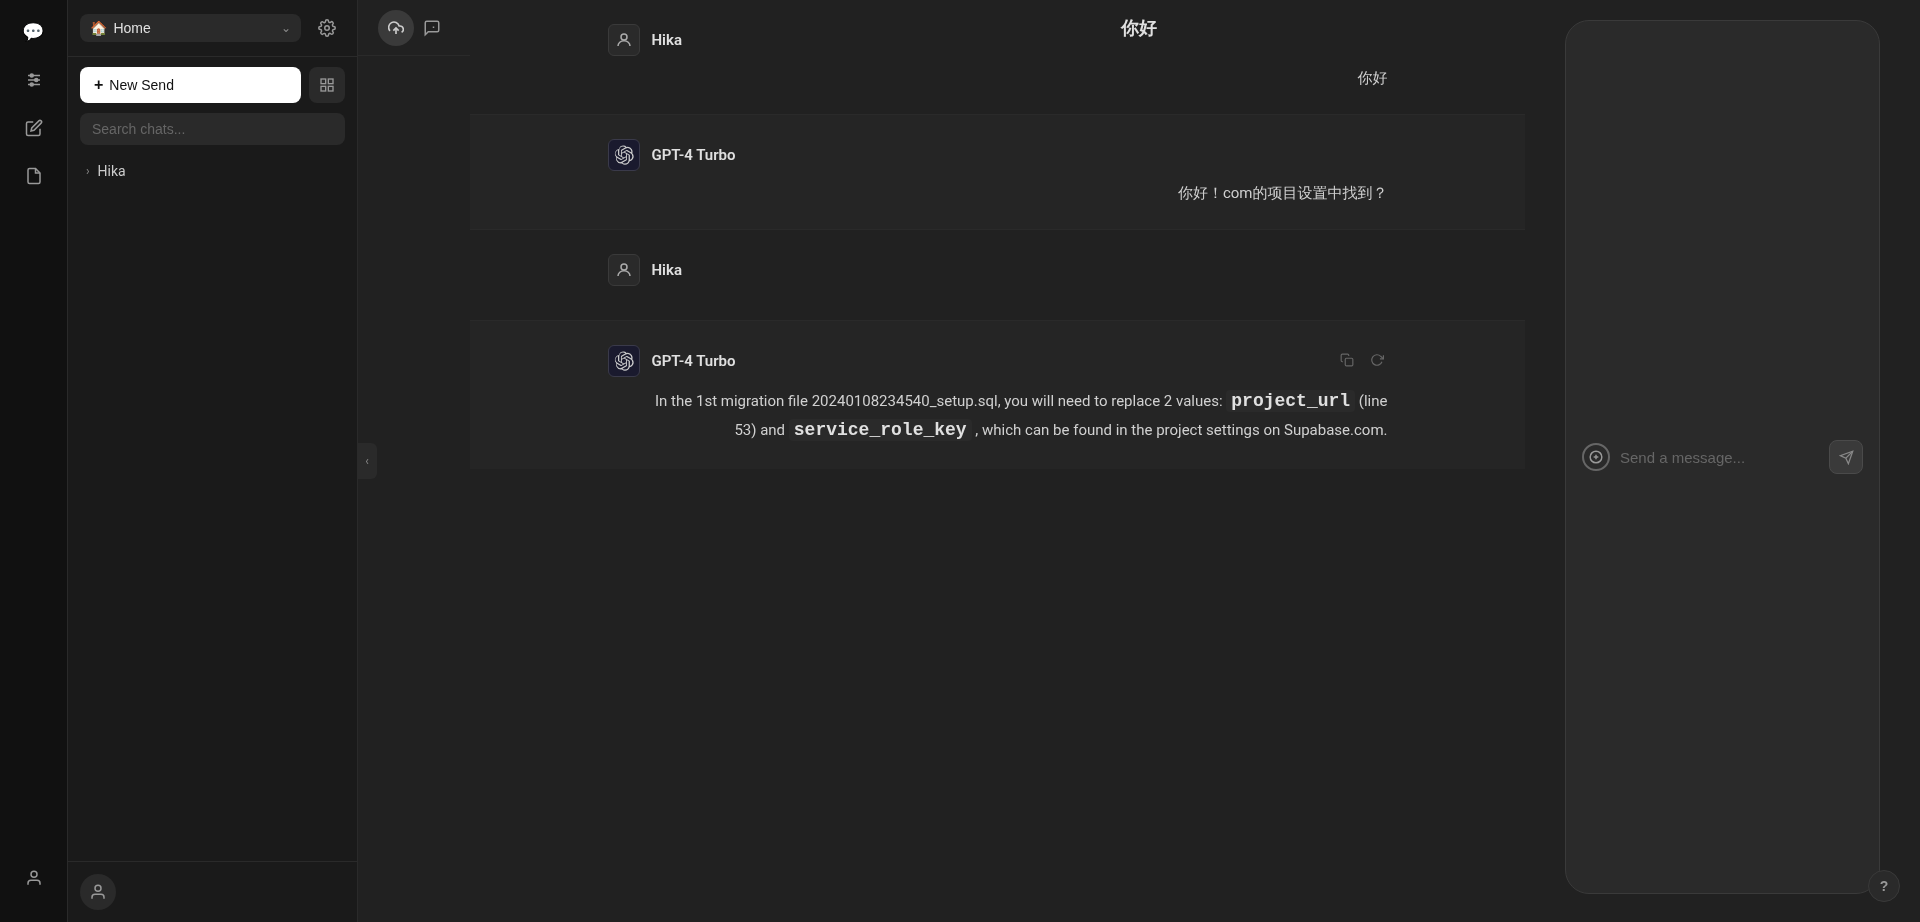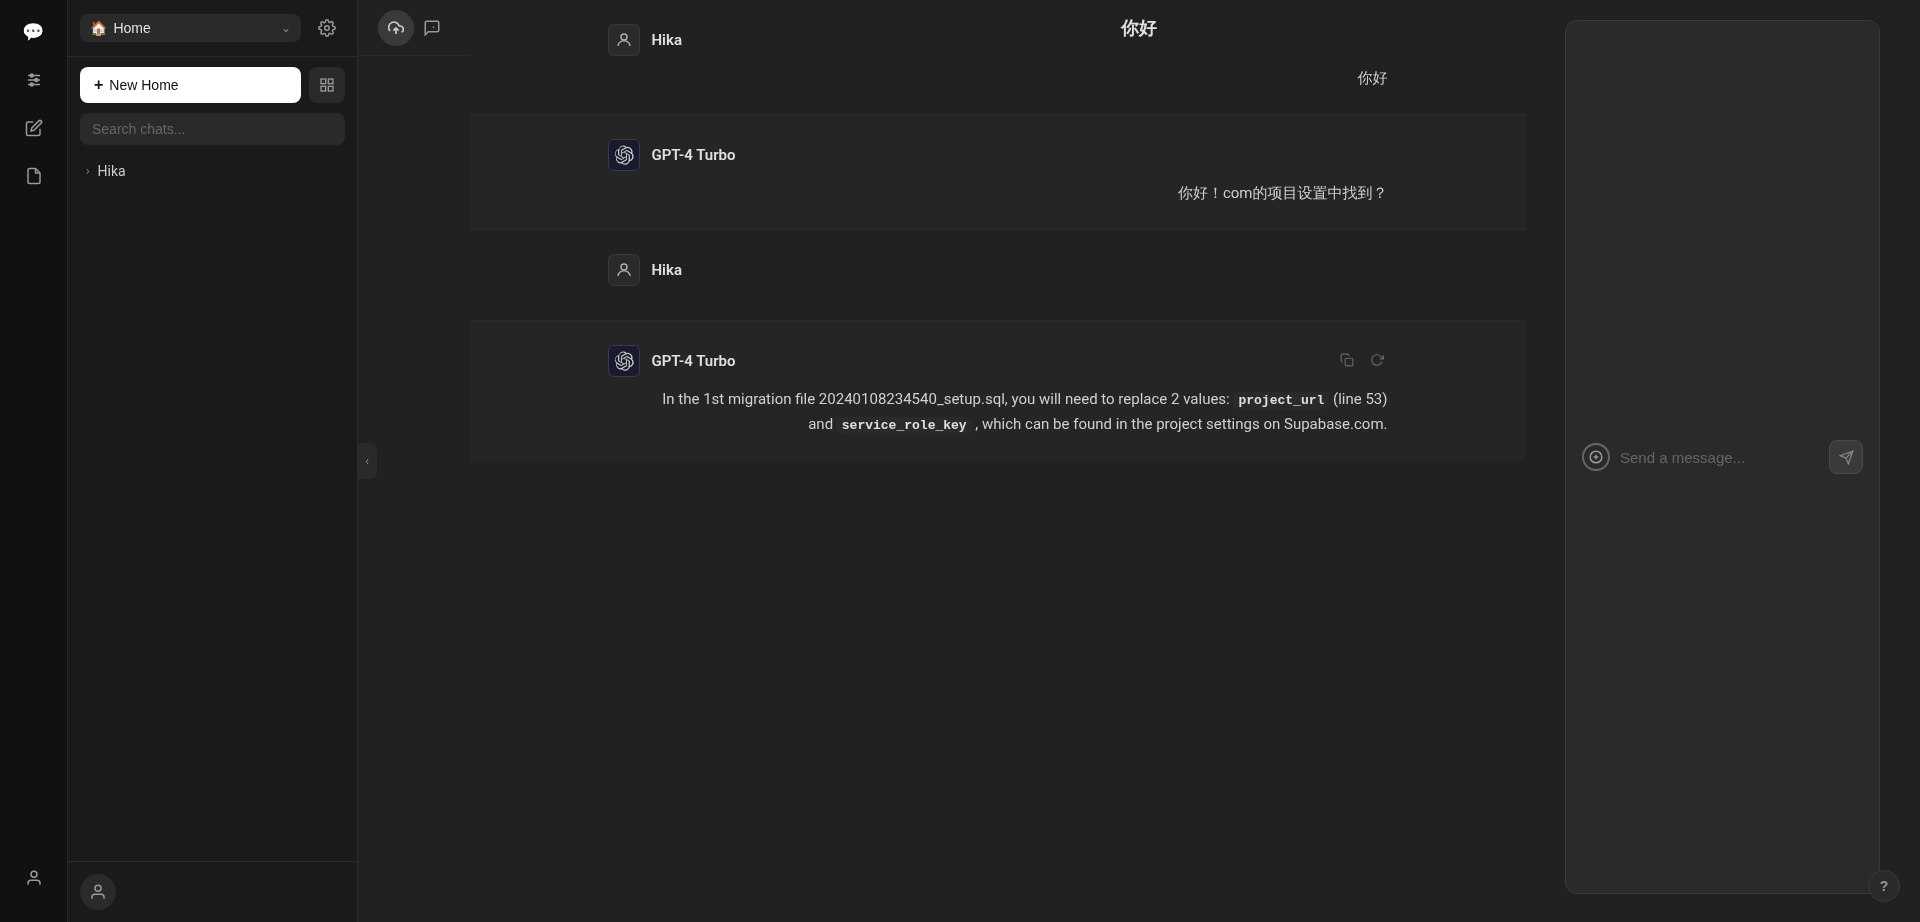--- a/index.html
+++ b/index.html
@@ -307,21 +307,21 @@
       font-size: 15px;
       line-height: 1.6;
       color: #d0d0d0;
       padding-left: 44px;
     }
     .message-content code {
       background: #2a2a2a;
       border-radius: 4px;
       padding: 1px 5px;
       font-family: 'Courier New', monospace;
-      font-size: 13px;
+      font-size: 18px;
       color: #e0e0e0;
       font-weight: 600;
     }
 
     
     .collapse-handle {
       position: absolute;
       left: 357px;
       top: 50%;
       transform: translateY(-50%);
@@ -341,21 +341,21 @@
     
     .input-area {
       padding: 20px 40px 28px;
       display: flex;
       justify-content: center;
     }
     .input-container {
       width: 100%;
       max-width: 760px;
       background: #2a2a2a;
-      border-radius: 12px;
+      border-radius: 24px;
       padding: 12px 16px;
       display: flex;
       align-items: center;
       gap: 10px;
       border: 1px solid #3a3a3a;
     }
     .input-plus-btn {
       width: 28px;
       height: 28px;
       border-radius: 50%;
@@ -468,21 +468,21 @@
       <svg width="18" height="18" viewBox="0 0 24 24" fill="none" stroke="currentColor" stroke-width="2">
         <circle cx="12" cy="12" r="3"></circle>
         <path d="M19.4 15a1.65 1.65 0 0 0 .33 1.82l.06.06a2 2 0 0 1-2.83 2.83l-.06-.06a1.65 1.65 0 0 0-1.82-.33 1.65 1.65 0 0 0-1 1.51V21a2 2 0 0 1-4 0v-.09A1.65 1.65 0 0 0 9 19.4a1.65 1.65 0 0 0-1.82.33l-.06.06a2 2 0 0 1-2.83-2.83l.06-.06A1.65 1.65 0 0 0 4.68 15a1.65 1.65 0 0 0-1.51-1H3a2 2 0 0 1 0-4h.09A1.65 1.65 0 0 0 4.6 9a1.65 1.65 0 0 0-.33-1.82l-.06-.06a2 2 0 0 1 2.83-2.83l.06.06A1.65 1.65 0 0 0 9 4.68a1.65 1.65 0 0 0 1-1.51V3a2 2 0 0 1 4 0v.09a1.65 1.65 0 0 0 1 1.51 1.65 1.65 0 0 0 1.82-.33l.06-.06a2 2 0 0 1 2.83 2.83l-.06.06A1.65 1.65 0 0 0 19.4 9a1.65 1.65 0 0 0 1.51 1H21a2 2 0 0 1 0 4h-.09a1.65 1.65 0 0 0-1.51 1z"></path>
       </svg>
     </button>
   </div>
 
   <div class="sidebar-actions">
     <button class="new-chat-btn">
       <span class="new-chat-plus">+</span>
-      <span>New Home</span>
+      <span>New Send</span>
     </button>
     <button class="icon-action-btn">
       <svg width="16" height="16" viewBox="0 0 24 24" fill="none" stroke="currentColor" stroke-width="2">
         <rect x="3" y="3" width="7" height="7"></rect>
         <rect x="14" y="3" width="7" height="7"></rect>
         <rect x="3" y="14" width="7" height="7"></rect>
         <rect x="14" y="14" width="7" height="7"></rect>
       </svg>
     </button>
   </div>

